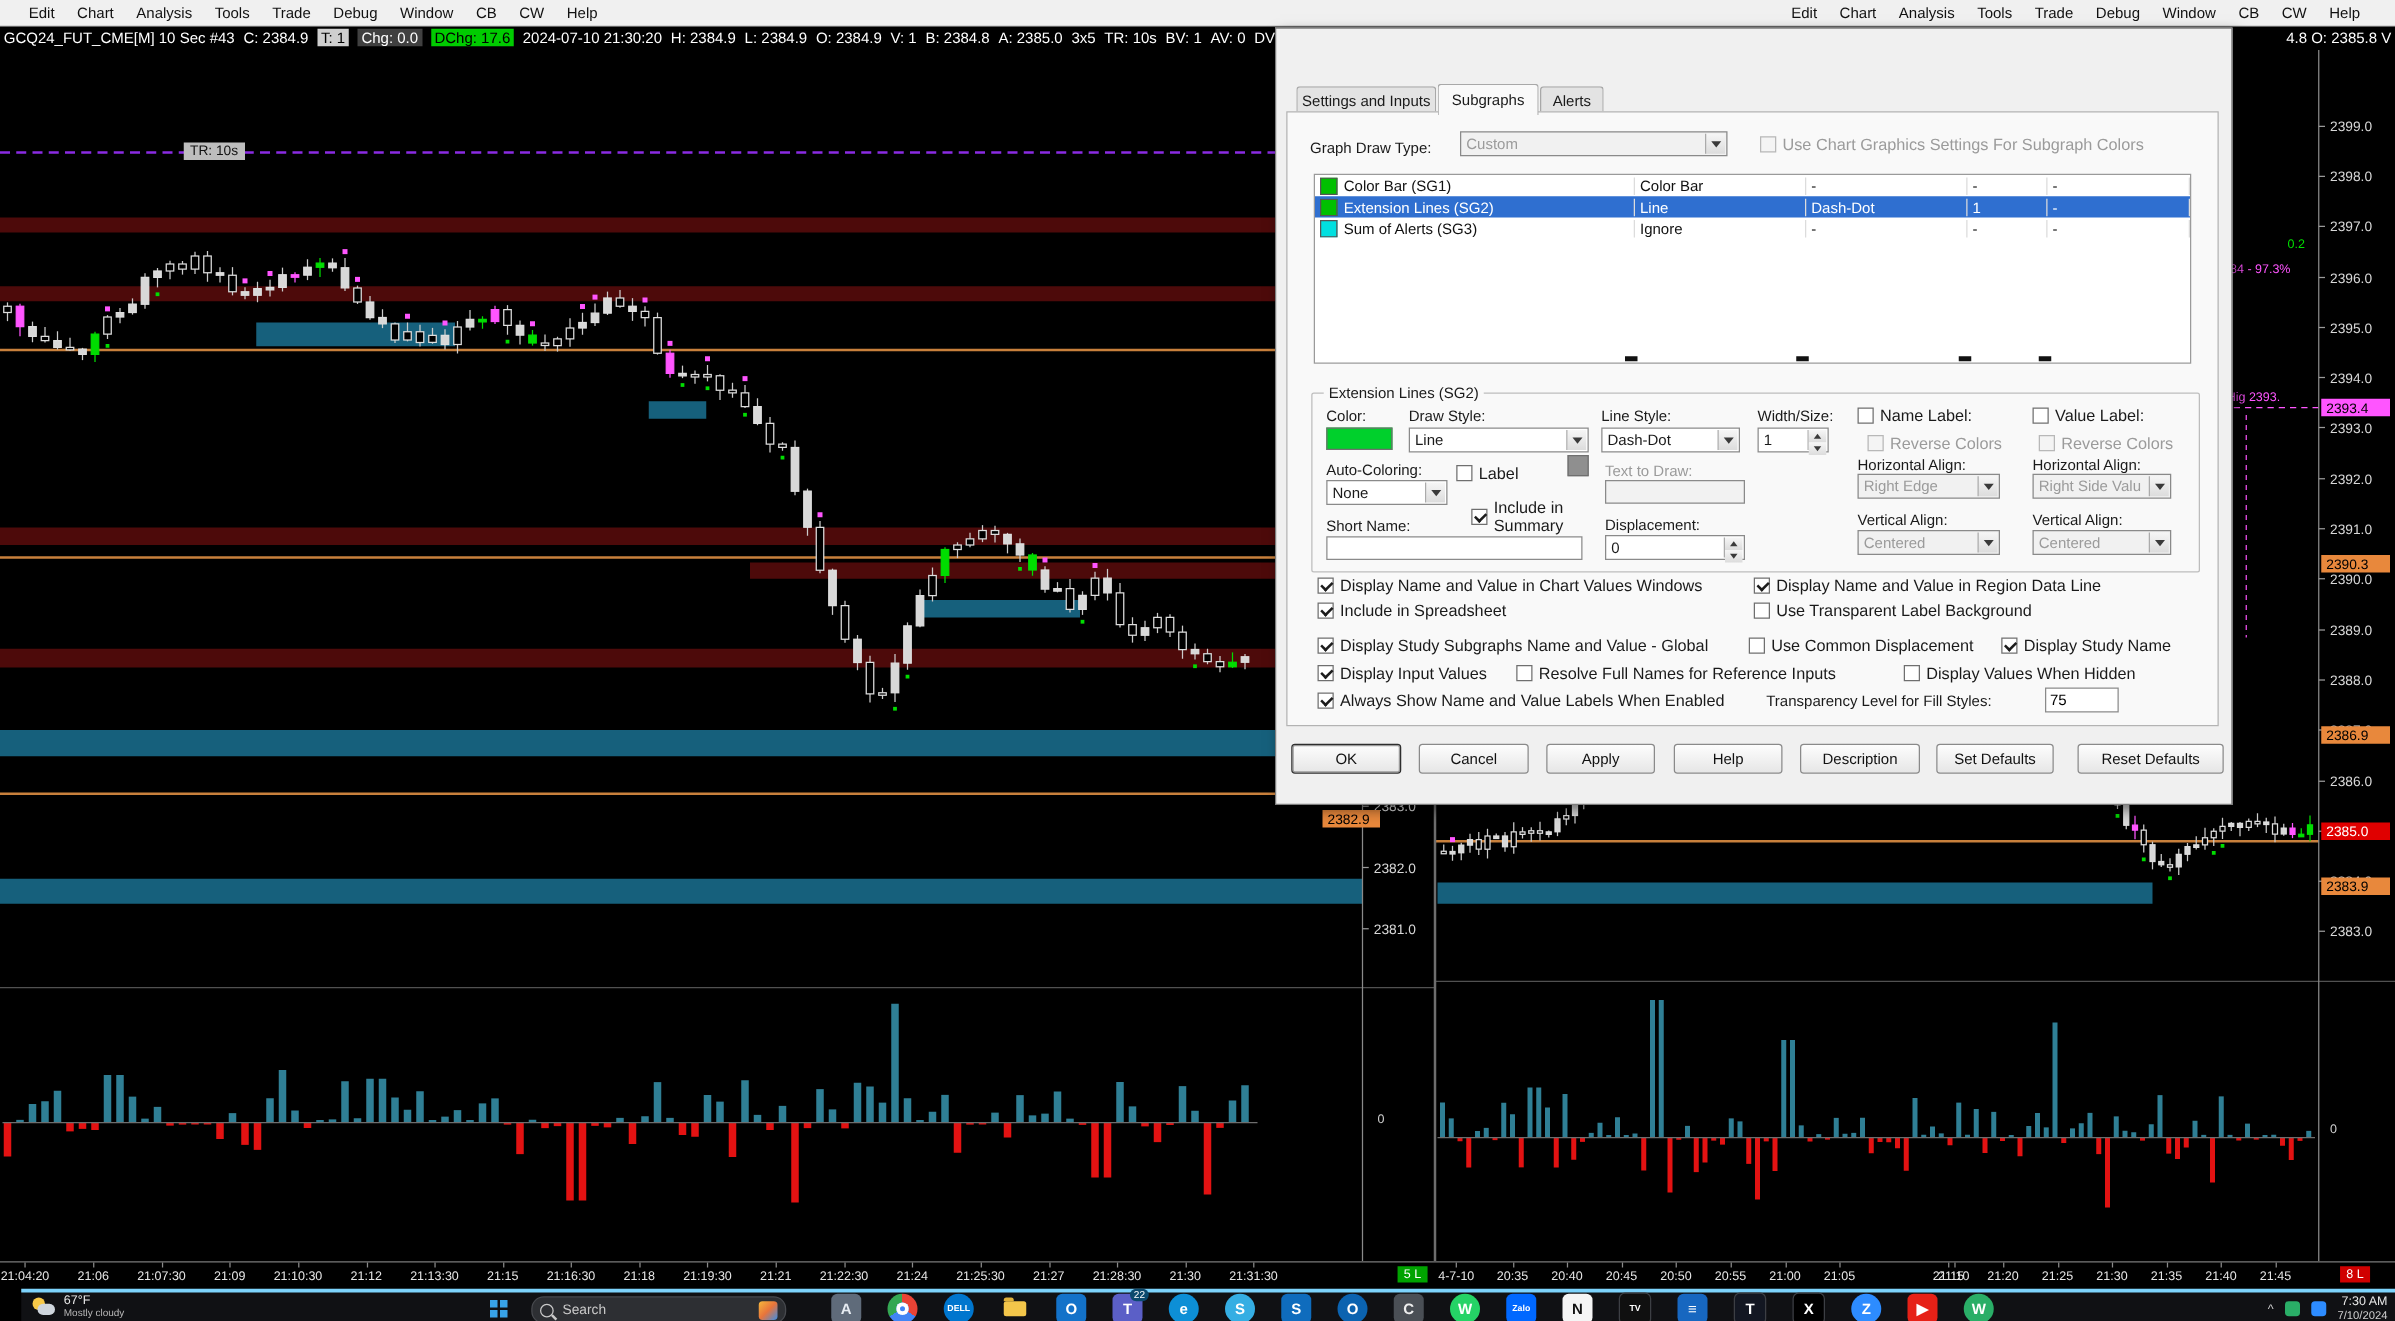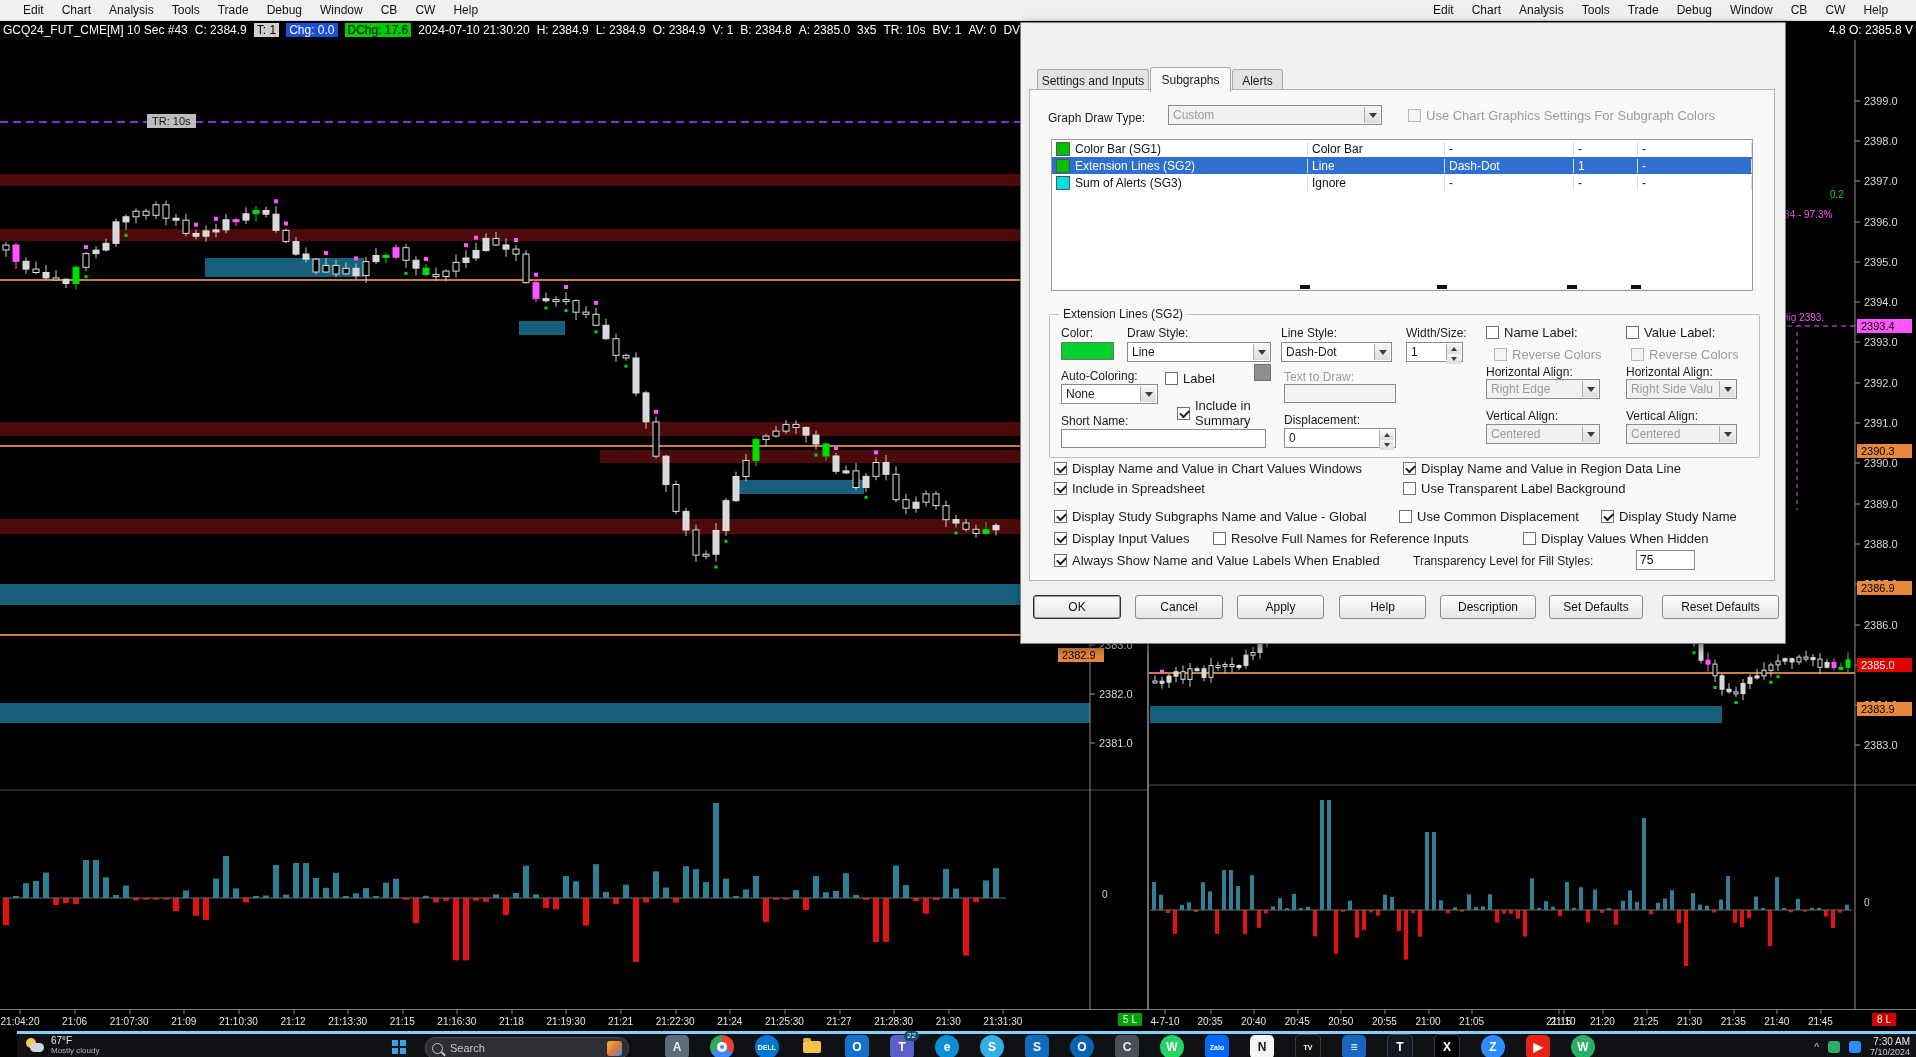--- a/index.html
+++ b/index.html
@@ -9,21 +9,21 @@
   
   #menubar{position:absolute;left:0;top:0;width:1916px;height:20px;background:#f0f0f0;border-bottom:1px solid #d6d6d6;z-index:6}
   .menugroup{position:absolute;top:0;height:20px;display:flex;align-items:center}
   #menu-left{left:14px}
   #menu-right{left:1424px}
   .menu-item{padding:0 9px;font-size:12px;color:#111;cursor:default}
   #statusbar{position:absolute;left:0;top:20px;width:1916px;height:20px;background:#000;color:#fff;font-size:12px;display:flex;align-items:center;white-space:nowrap;z-index:5}
   #status-left{display:flex;align-items:center;padding-left:3px}
   .seg{margin-right:7px}
   .seg.inv{background:#cfcfcf;color:#000;padding:0 3px}
-  .seg.red{background:#1d4ed8;color:#fff;padding:0 3px}
+  .seg.red{background:#404040;color:#fff;padding:0 3px}
   .seg.green{background:#00cc00;color:#000;padding:0 3px}
   #status-right{position:absolute;right:3px;top:3px;color:#fff}
 
   
   #left-chart{position:absolute;left:0;top:40px;width:1148px;height:969px;z-index:1}
   #right-chart{position:absolute;left:1148px;top:40px;width:768px;height:969px;z-index:1}
   #tr-badge{position:absolute;left:147px;top:114px;background:#bdbdbd;color:#111;font-size:11px;padding:1px 5px;z-index:3}
 
   
   #time-axis{position:absolute;left:0;top:1009px;width:1916px;height:22px;background:#000;border-top:1px solid #7a7a7a;z-index:4}

